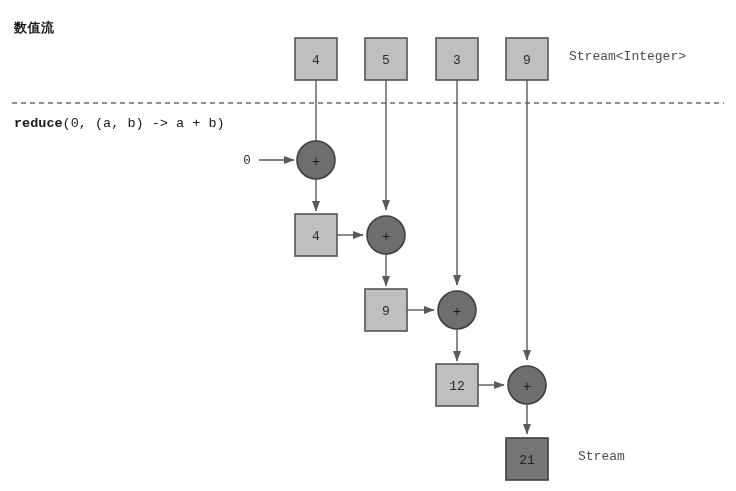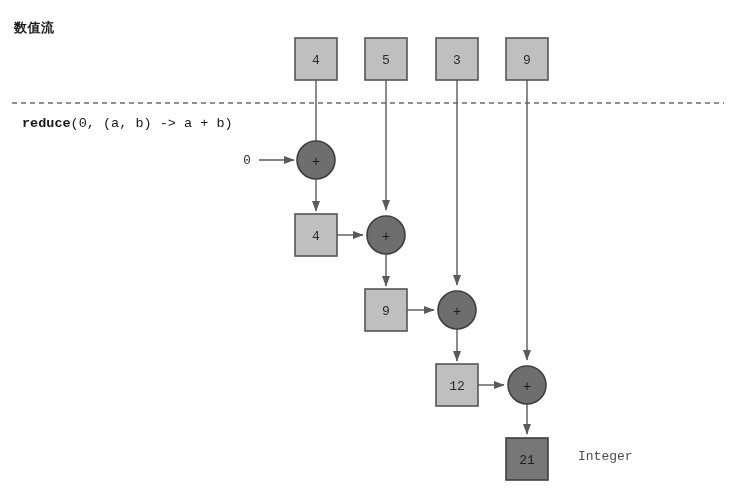--- a/index.html
+++ b/index.html
@@ -33,21 +33,20 @@
     white-space: nowrap;
   }
   .op-label {
     position: absolute;
     left: 14px;
     top: 116px;
     font-family: "Liberation Mono", "DejaVu Sans Mono", monospace;
     font-size: 13.5px;
     color: #1a1a1a;
     white-space: nowrap;
-    margin-left: 8px;
   }
   .op-label .kw {
     font-weight: bold;
   }
   .type-label {
     position: absolute;
     font-family: "Liberation Mono", "DejaVu Sans Mono", monospace;
     font-size: 13px;
     color: #4d4d4d;
     white-space: nowrap;
@@ -87,21 +86,22 @@
 </style>
 </head>
 <body>
 
 <div id="diagram-root">
 
   <div class="page-title">数值流</div>
 
   <div class="op-label"><span class="kw">reduce</span><span>(0, (a, b) -&gt; a + b)</span></div>
 
-  <div class="type-label" id="result-type-label">Integer</div>
+  <div class="type-label" id="stream-type-label">Stream&lt;Integer&gt;</div>
+  <div class="type-label" id="result-type-label">Stream</div>
 
   <svg width="736" height="491" viewBox="0 0 736 491">
     <defs>
       <marker id="arrowhead" markerWidth="9" markerHeight="9" refX="7.5" refY="3" orient="auto" markerUnits="strokeWidth">
         <path d="M0,0 L8,3 L0,6 z" fill="#5a5a5a"></path>
       </marker>
     </defs>
 
     <line x1="12" y1="103" x2="724" y2="103" stroke="#222222" stroke-width="1.2" stroke-dasharray="5,4"></line>
 

